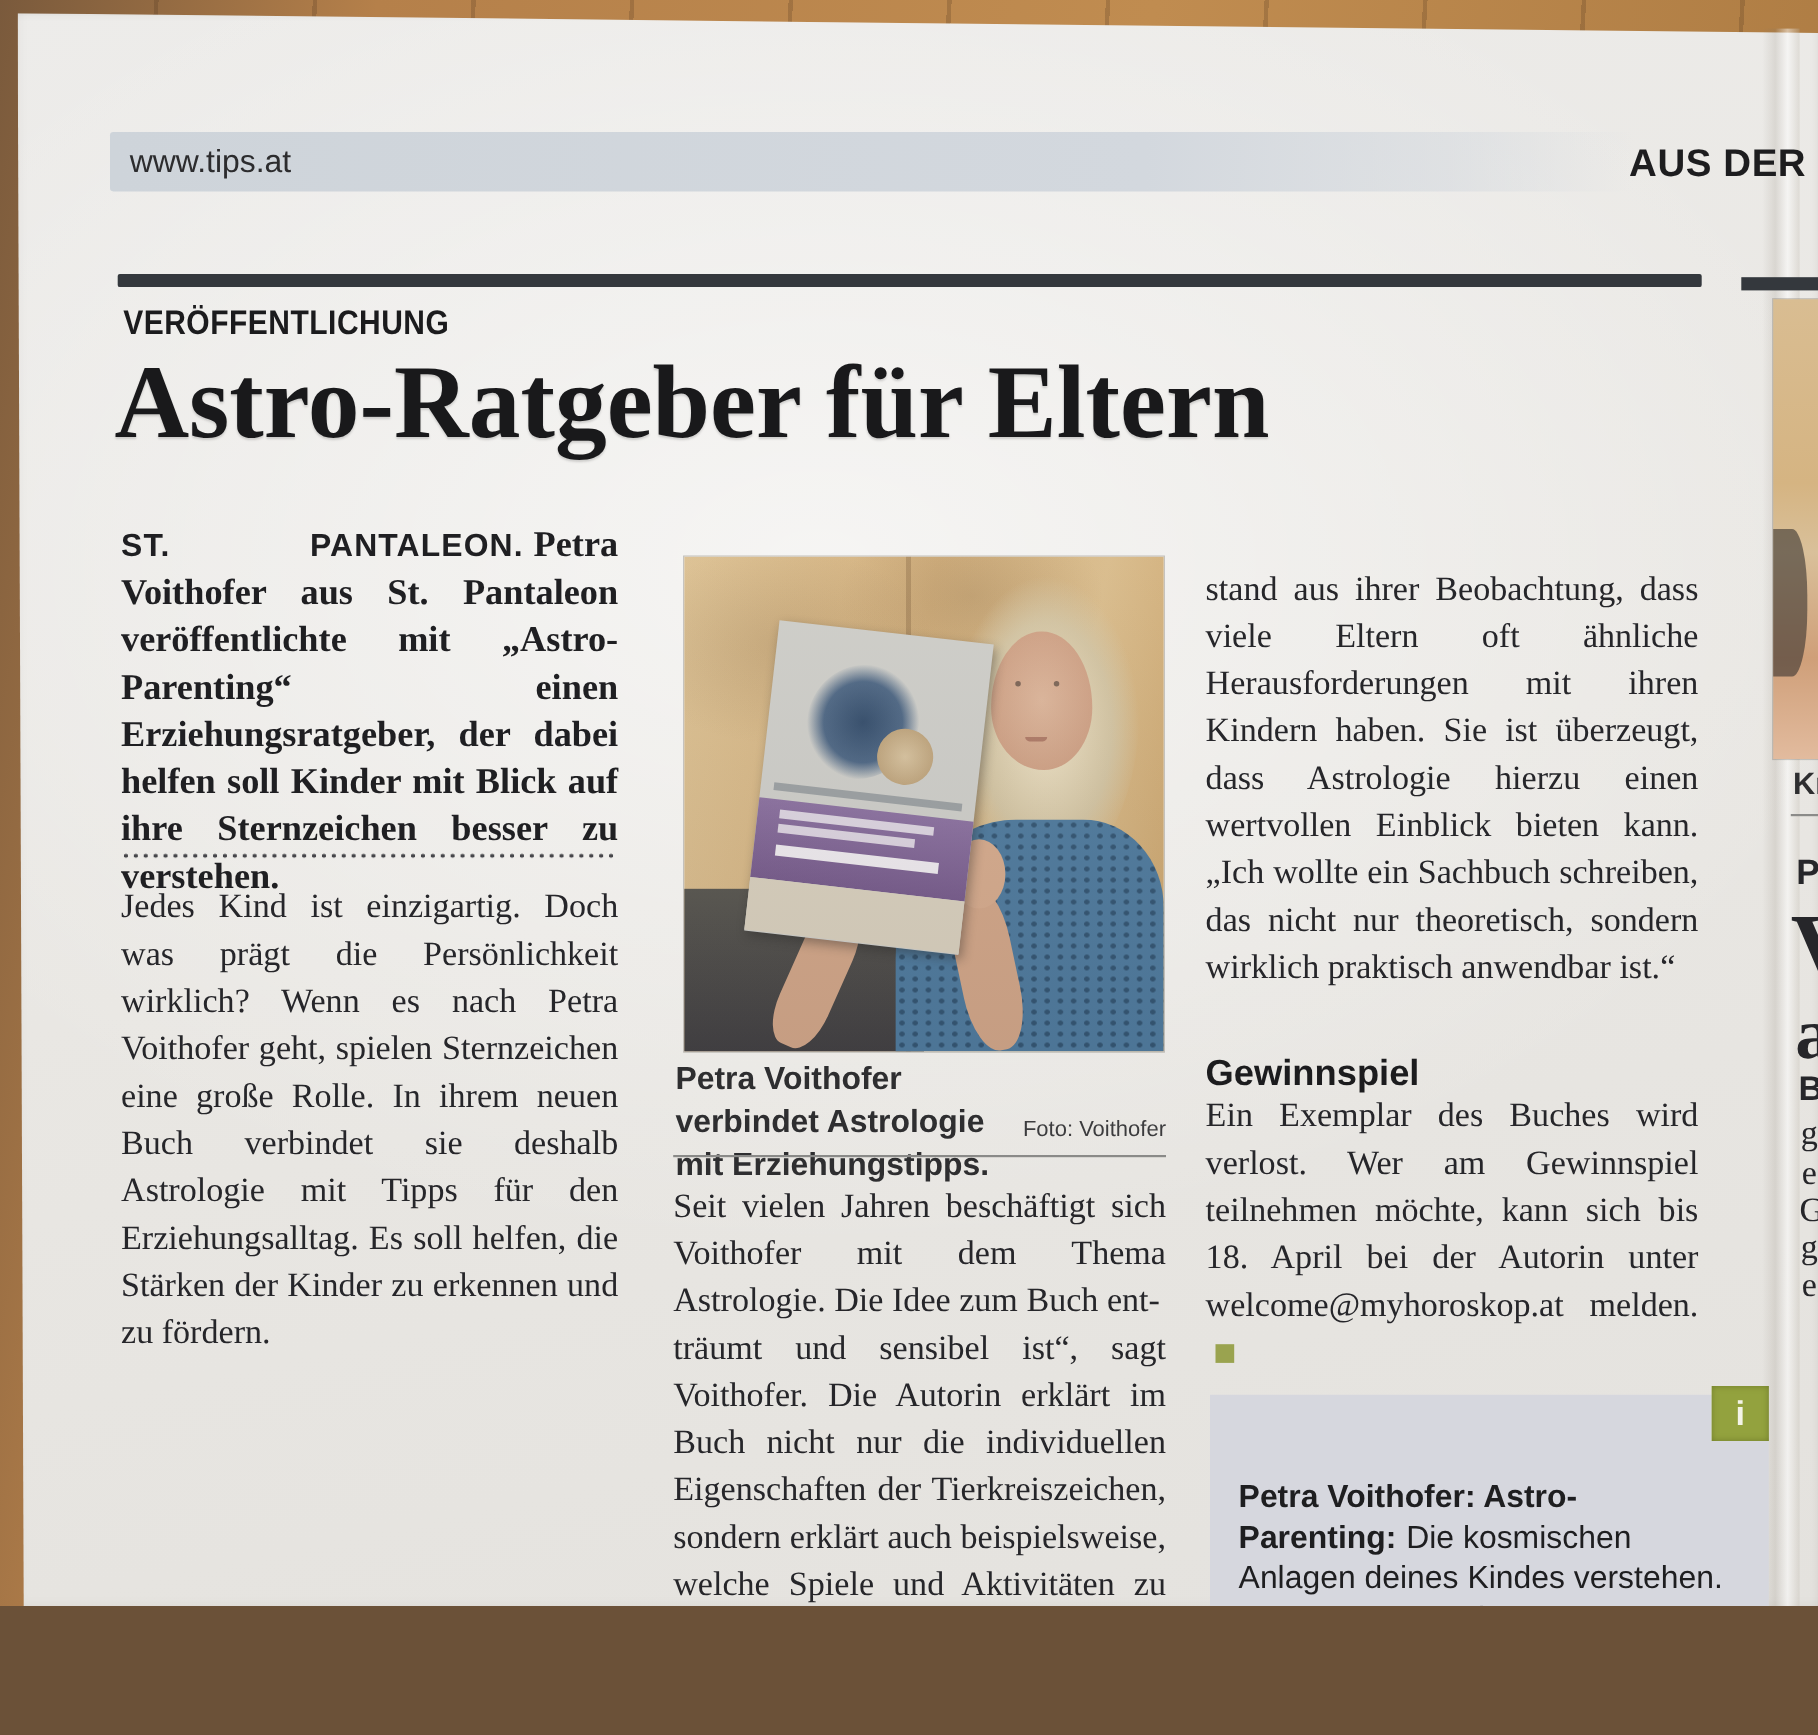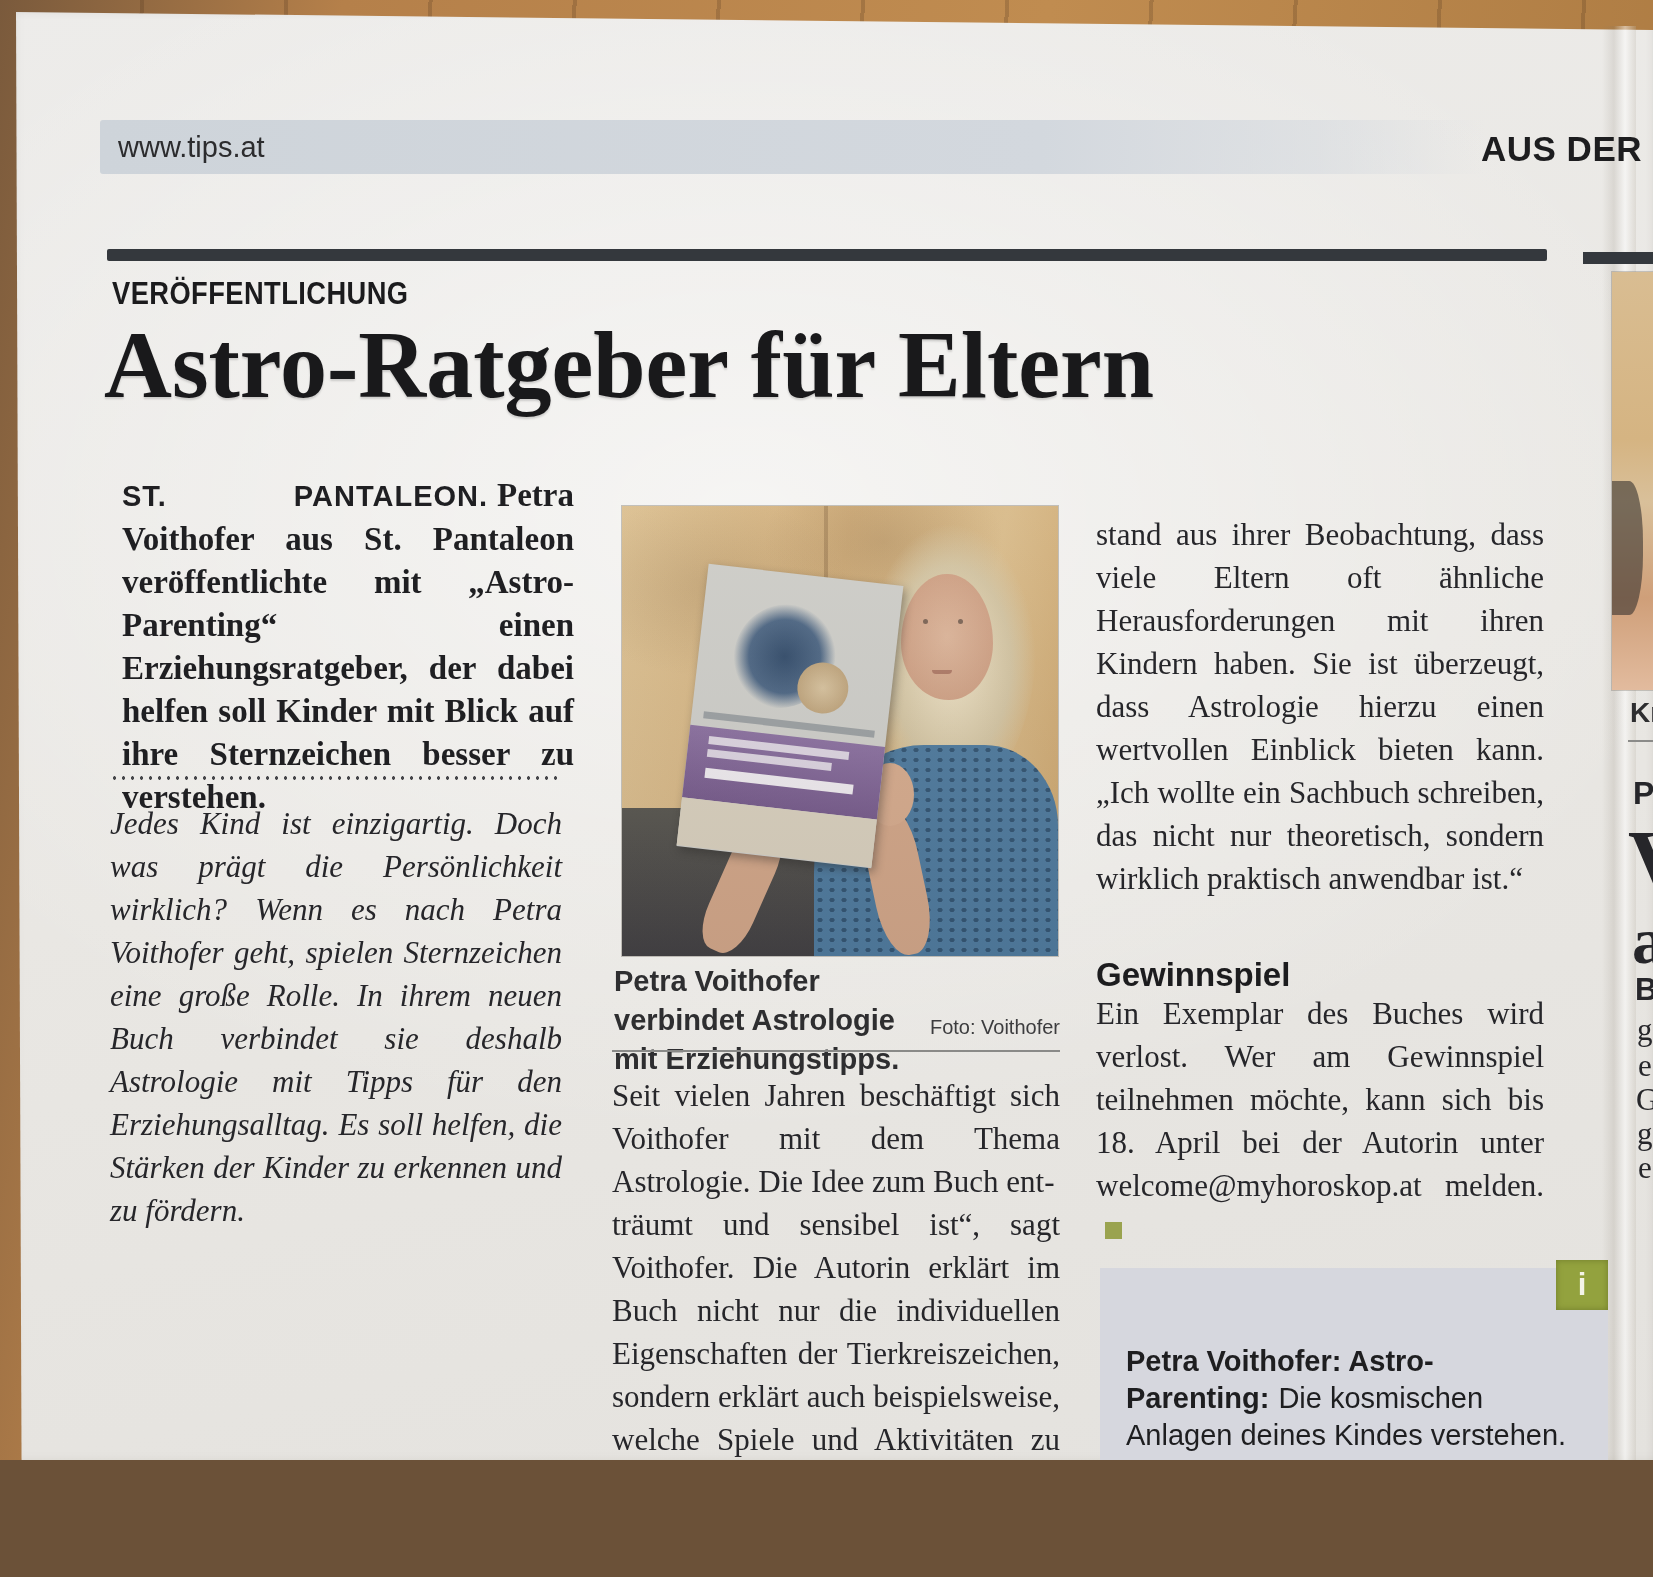--- a/index.html
+++ b/index.html
@@ -32,26 +32,26 @@
   .kicker{left:112px;top:276px;font-size:31px;font-weight:700;color:#1b1b1d;
     transform:scaleX(.88);transform-origin:left top;letter-spacing:.5px;white-space:nowrap;}
   .headline{left:104px;top:318px;width:1430px;font-family:"Liberation Serif","DejaVu Serif",serif;
     font-size:95px;line-height:1;font-weight:700;color:#19191b;white-space:nowrap;
     transform:scaleX(.99);transform-origin:left top;text-shadow:0 2px 2px rgba(40,40,40,.18);}
 
   .serif-body{font-family:"Liberation Serif","DejaVu Serif",serif;font-size:31px;line-height:43px;
     text-align:justify;color:#26262a;}
   .serif-body p{margin:0;}
   .lead{left:110px;top:474px;width:452px;font-family:"Liberation Serif","DejaVu Serif",serif;
-    font-size:33px;line-height:43px;font-weight:700;text-align:justify;color:#1f1f22;margin-left:12px;}
+    font-size:33px;line-height:43px;font-weight:700;text-align:justify;color:#1f1f22;}
   .lead-loc{font-family:"Liberation Sans",sans-serif;font-size:29px;letter-spacing:1px;margin-right:9px;}
   .dotted{left:110px;top:775px;width:452px;height:6px;
     background-image:radial-gradient(circle,#46464a 1.6px,rgba(70,70,74,0) 1.9px);
     background-size:9px 6px;background-repeat:repeat-x;}
-  .col1{left:110px;top:802px;width:452px;font-style:italic;}
+  .col1{left:110px;top:802px;width:452px;}
   .col2{left:612px;top:1074px;width:448px;}
   .col3{left:1096px;top:513px;width:448px;}
 
   .caption{left:614px;top:962px;width:446px;font-size:29px;line-height:39px;font-weight:700;color:#2e2e30;}
   .credit{float:right;font-size:20px;font-weight:400;color:#3c3c3e;margin-top:46px;}
   .caption-rule{left:612px;top:1050px;width:448px;height:2px;background:#8a8a88;}
 
   .subhead{left:1096px;top:938px;font-size:33px;font-weight:700;color:#1c1c1e;margin-top:18px;}
   .giveaway{left:1096px;top:992px;width:448px;}
   .end-mark{display:inline-block;width:17px;height:17px;background:#9aa34f;margin-left:9px;}

